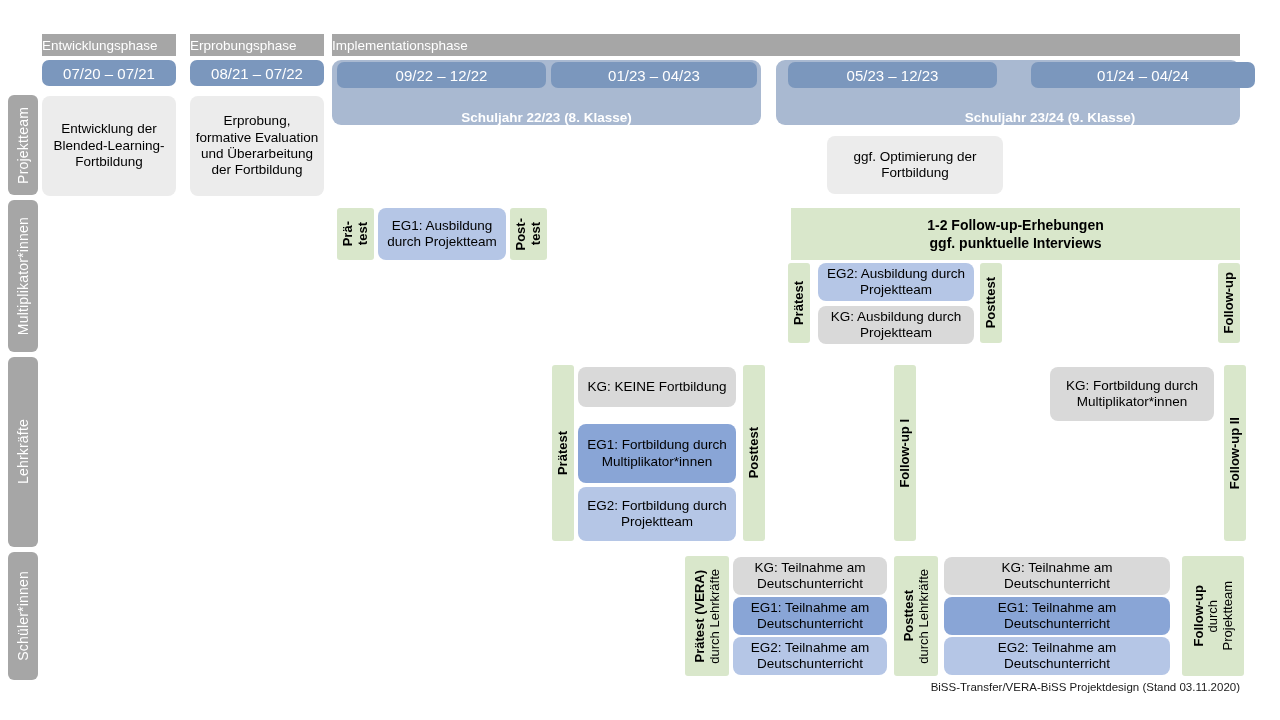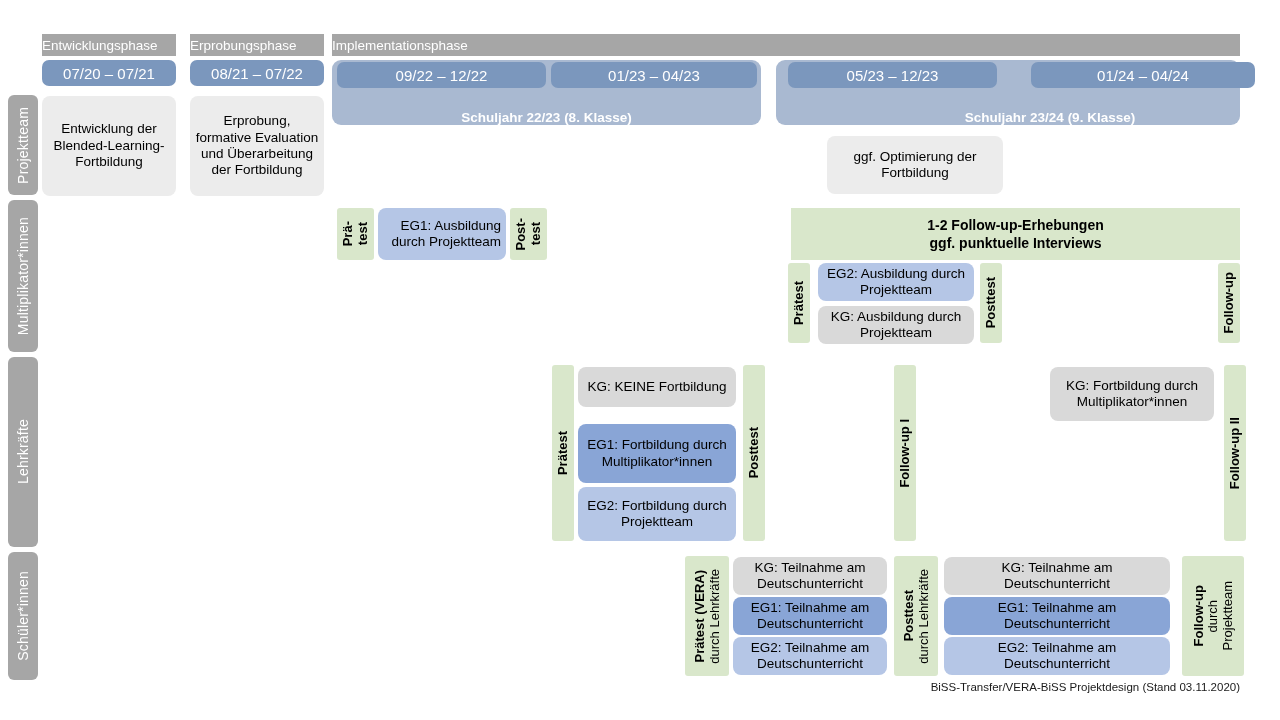--- a/index.html
+++ b/index.html
@@ -107,21 +107,21 @@
   <span>Erprobung, formative Evaluation und Überarbeitung der Fortbildung</span>
 </div>
 <div class="abs box gray-l" style="left:791px;top:136px;width:176px;height:58px;margin-left:36px;">
   <span>ggf. Optimierung der Fortbildung</span>
 </div>
 
 <div class="abs vstrip" style="left:337px;top:208px;width:37px;height:52px;">
   <span class="vtxt b">Prä-</span>
   <span class="vtxt b">test</span>
 </div>
-<div class="abs box blue-l" style="left:378px;top:208px;width:128px;height:52px;text-align:right;">
+<div class="abs box blue-l" style="left:378px;top:208px;width:128px;height:52px;">
   <span>EG1: Ausbildung durch Projektteam</span>
 </div>
 <div class="abs vstrip" style="left:510px;top:208px;width:37px;height:52px;">
   <span class="vtxt b">Post-</span>
   <span class="vtxt b">test</span>
 </div>
 
 <div class="abs greenband" style="left:791px;top:208px;width:449px;height:52px;">
   <div>
     <div>1-2 Follow-up-Erhebungen</div>

